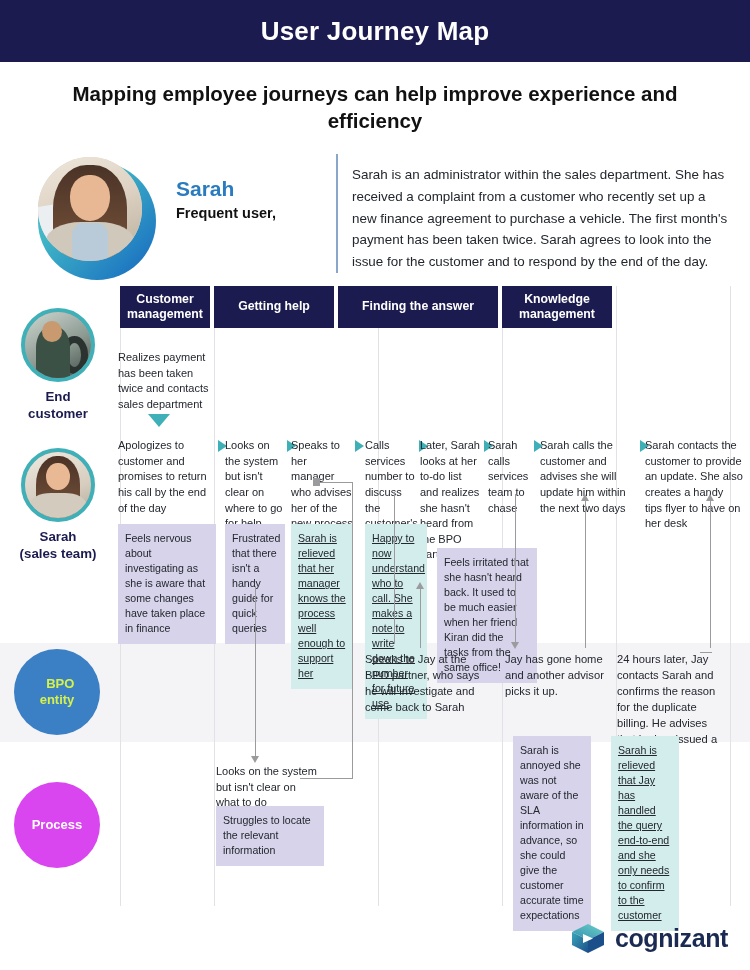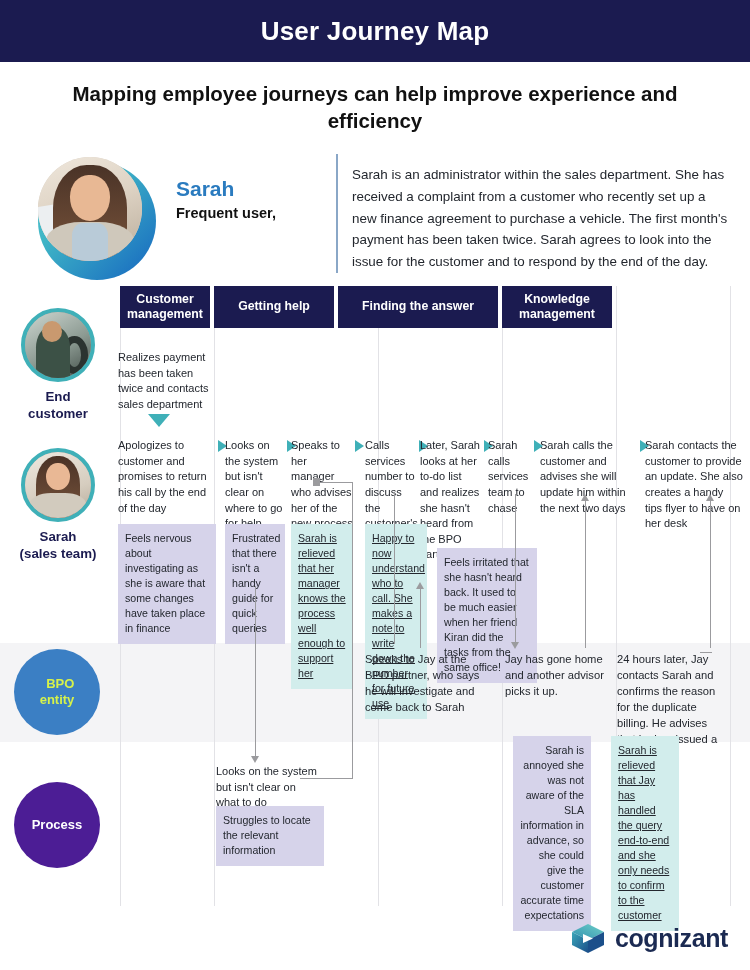--- a/index.html
+++ b/index.html
@@ -174,21 +174,21 @@
   }
   .circle-actor {
     position: absolute; left: 14px;
     width: 86px; height: 86px;
     border-radius: 50%;
     display: flex; align-items: center; justify-content: center;
     text-align: center; line-height: 1.25;
     font-size: 13px; font-weight: 700;
   }
   .circle-bpo { background: #3b7fc4; color: #d6f24a; }
-  .circle-process { background: #4c1d95; color: #ffffff; }
+  .circle-process { background: #d946ef; color: #ffffff; }
 
   
   .car-bg { position: absolute; inset: 0; background: linear-gradient(150deg,#cfd8d2 0%, #8c9a92 55%, #3f4a45 100%); }
   .car-person { position: absolute; left: 16%; top: 22%; width: 52%; height: 78%; background: #3c5146; border-radius: 40% 40% 0 0; }
   .car-head { position: absolute; left: 26%; top: 14%; width: 30%; height: 32%; border-radius: 50%; background: #c9996f; }
   .car-wheel { position: absolute; right: 4%; top: 36%; width: 42%; height: 58%; border-radius: 50%; border: 7px solid #2b3330; }
 
   
   .s-bg { position: absolute; inset: 0; background: linear-gradient(160deg,#efe9e0 0%, #d6cdbf 60%, #b3a897 100%); }
   .s-hair { position: absolute; left: 16%; top: 6%; width: 68%; height: 94%; border-radius: 46% 46% 34% 34%; background: linear-gradient(180deg,#4a3226 0%,#6d4c37 75%); }
@@ -359,21 +359,21 @@
       </div>
     </div>
     <div class="cell bpo" style="left: 365px; top: 366px; width: 120px;">Speaks to Jay at the BPO partner,  who says he will investigate and come back to Sarah</div>
     <div class="cell bpo" style="left: 505px; top: 366px; width: 100px;">Jay has gone home and another advisor picks it up.</div>
     <div class="cell bpo" style="left: 617px; top: 366px; width: 105px;">24 hours later, Jay contacts Sarah and confirms the reason for the duplicate billing. He advises that he has issued a refund</div>
     <div class="circle-actor circle-process" style="top: 496px;">
       <div>Process</div>
     </div>
     <div class="cell" style="left: 216px; top: 478px; width: 105px;">Looks on the system but isn't clear on what to do</div>
     <div class="note neg" style="left: 216px; top: 520px; width: 108px;">Struggles to locate the relevant information</div>
-    <div class="note neg" style="left: 513px; top: 450px; width: 78px; text-align: right;">Sarah is annoyed she was not aware of the SLA information in advance, so she could give the customer accurate time expectations</div>
+    <div class="note neg" style="left: 513px; top: 450px; width: 78px;">Sarah is annoyed she was not aware of the SLA information in advance, so she could give the customer accurate time expectations</div>
     <div class="note pos" style="left: 611px; top: 450px; width: 68px;">Sarah is relieved that Jay has handled the query end-to-end and she only needs to confirm to the customer</div>
     <div class="conn conn-v" style="left: 255px; top: 300px; height: 172px;"></div>
     <div class="conn-arrow-down" style="left: 250.5px; top: 470px;"></div>
     <div class="conn conn-v" style="left: 352px; top: 196px; height: 296px;"></div>
     <div class="conn conn-h" style="left: 300px; top: 492px; width: 53px;"></div>
     <div class="conn conn-arrow-left" style="left: 313px; top: 191.5px;"></div>
     <div class="conn conn-h" style="left: 313px; top: 196px; width: 40px;"></div>
     <div class="conn conn-v" style="left: 394px; top: 206px; height: 152px;"></div>
     <div class="conn conn-v" style="left: 420px; top: 300px; height: 62px;"></div>
     <div class="conn-arrow-up" style="left: 415.5px; top: 296px;"></div>

